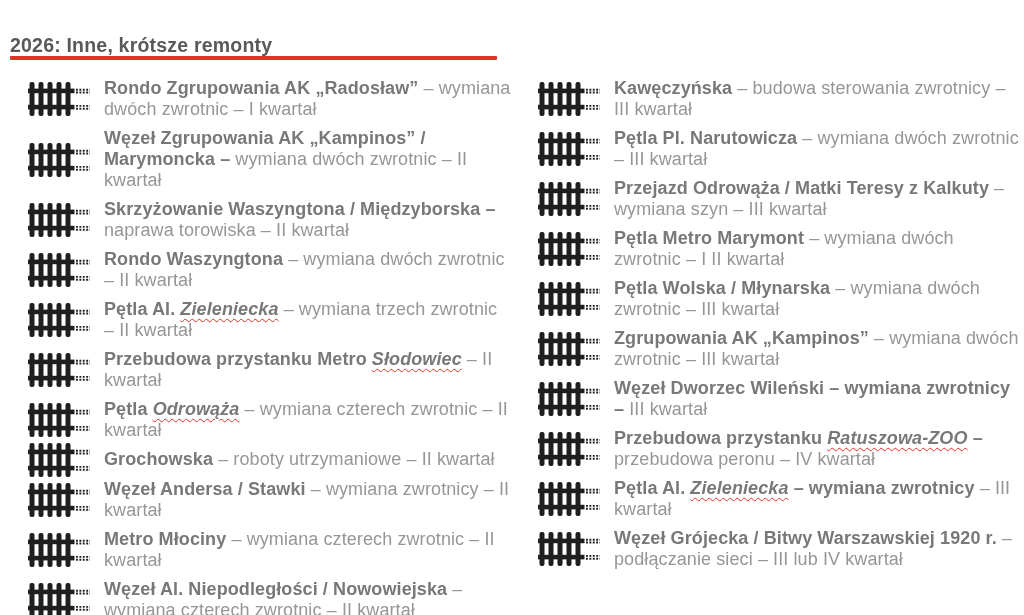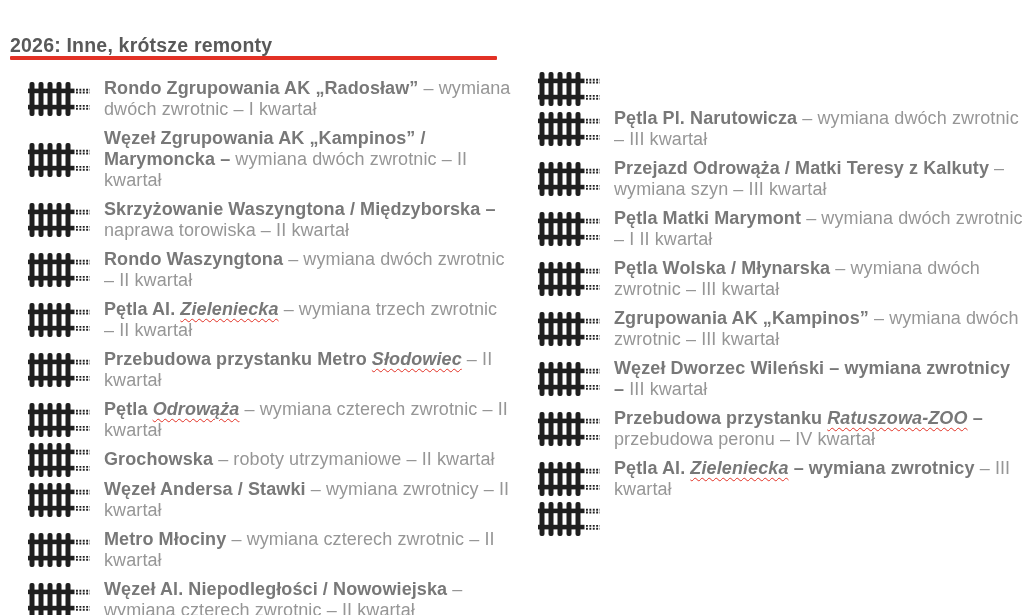--- a/index.html
+++ b/index.html
@@ -302,20 +302,21 @@
 
     <rect x="0" y="8.6" width="46.5" height="4.6" fill="currentColor"></rect>
     <rect x="0" y="24.8" width="46.5" height="4.6" fill="currentColor"></rect>
 
     <line x1="48" y1="9.7" x2="62" y2="9.7" stroke="currentColor" stroke-width="1.9" stroke-dasharray="1.9 1.5"></line>
     <line x1="48" y1="12.5" x2="62" y2="12.5" stroke="currentColor" stroke-width="1.9" stroke-dasharray="1.9 1.5"></line>
     <line x1="48" y1="25.9" x2="62" y2="25.9" stroke="currentColor" stroke-width="1.9" stroke-dasharray="1.9 1.5"></line>
     <line x1="48" y1="28.7" x2="62" y2="28.7" stroke="currentColor" stroke-width="1.9" stroke-dasharray="1.9 1.5"></line>
   </svg>
 </span>
+          <p class="txt"><b>Kawęczyńska</b><span> – budowa sterowania zwrotnicy – III kwartał</span></p>
         </div>
         <div class="item">
           <span class="ico">
   <svg viewBox="0 0 62 38" xmlns="http://www.w3.org/2000/svg" aria-hidden="true">
 
     <rect x="1.5" y="2" width="5" height="34" rx="2" fill="currentColor"></rect>
     <rect x="10.5" y="2" width="5" height="34" rx="2" fill="currentColor"></rect>
     <rect x="19.5" y="2" width="5" height="34" rx="2" fill="currentColor"></rect>
     <rect x="28.5" y="2" width="5" height="34" rx="2" fill="currentColor"></rect>
     <rect x="37.5" y="2" width="5" height="34" rx="2" fill="currentColor"></rect>
@@ -364,21 +365,21 @@
 
     <rect x="0" y="8.6" width="46.5" height="4.6" fill="currentColor"></rect>
     <rect x="0" y="24.8" width="46.5" height="4.6" fill="currentColor"></rect>
 
     <line x1="48" y1="9.7" x2="62" y2="9.7" stroke="currentColor" stroke-width="1.9" stroke-dasharray="1.9 1.5"></line>
     <line x1="48" y1="12.5" x2="62" y2="12.5" stroke="currentColor" stroke-width="1.9" stroke-dasharray="1.9 1.5"></line>
     <line x1="48" y1="25.9" x2="62" y2="25.9" stroke="currentColor" stroke-width="1.9" stroke-dasharray="1.9 1.5"></line>
     <line x1="48" y1="28.7" x2="62" y2="28.7" stroke="currentColor" stroke-width="1.9" stroke-dasharray="1.9 1.5"></line>
   </svg>
 </span>
-          <p class="txt"><b>Pętla Matki Marymont</b><span> – wymiana dwóch zwrotnic – I II kwartał</span></p>
+          <p class="txt"><b>Pętla Metro Marymont</b><span> – wymiana dwóch zwrotnic – I II kwartał</span></p>
         </div>
         <div class="item">
           <span class="ico">
   <svg viewBox="0 0 62 38" xmlns="http://www.w3.org/2000/svg" aria-hidden="true">
 
     <rect x="1.5" y="2" width="5" height="34" rx="2" fill="currentColor"></rect>
     <rect x="10.5" y="2" width="5" height="34" rx="2" fill="currentColor"></rect>
     <rect x="19.5" y="2" width="5" height="34" rx="2" fill="currentColor"></rect>
     <rect x="28.5" y="2" width="5" height="34" rx="2" fill="currentColor"></rect>
     <rect x="37.5" y="2" width="5" height="34" rx="2" fill="currentColor"></rect>
@@ -490,16 +491,17 @@
 
     <rect x="0" y="8.6" width="46.5" height="4.6" fill="currentColor"></rect>
     <rect x="0" y="24.8" width="46.5" height="4.6" fill="currentColor"></rect>
 
     <line x1="48" y1="9.7" x2="62" y2="9.7" stroke="currentColor" stroke-width="1.9" stroke-dasharray="1.9 1.5"></line>
     <line x1="48" y1="12.5" x2="62" y2="12.5" stroke="currentColor" stroke-width="1.9" stroke-dasharray="1.9 1.5"></line>
     <line x1="48" y1="25.9" x2="62" y2="25.9" stroke="currentColor" stroke-width="1.9" stroke-dasharray="1.9 1.5"></line>
     <line x1="48" y1="28.7" x2="62" y2="28.7" stroke="currentColor" stroke-width="1.9" stroke-dasharray="1.9 1.5"></line>
   </svg>
 </span>
+          <p class="txt"><b>Węzeł Grójecka / Bitwy Warszawskiej 1920 r.</b><span> – podłączanie sieci – III lub IV kwartał</span></p>
         </div>
       </div>
   </div>
 </div>
 
 </body></html>

